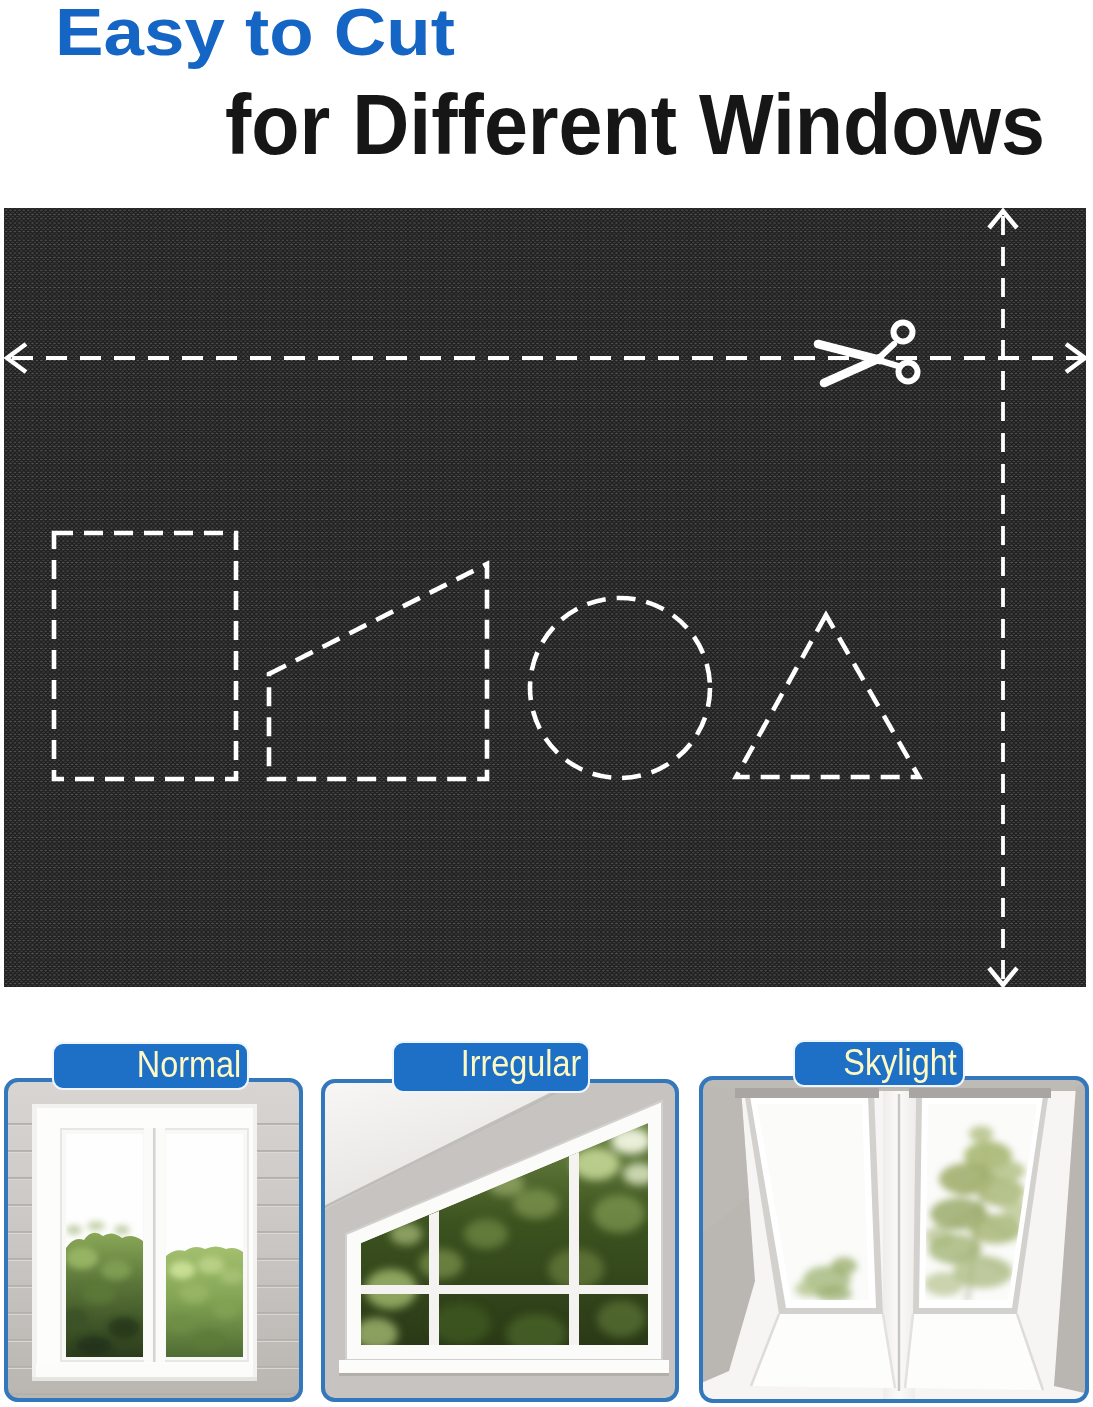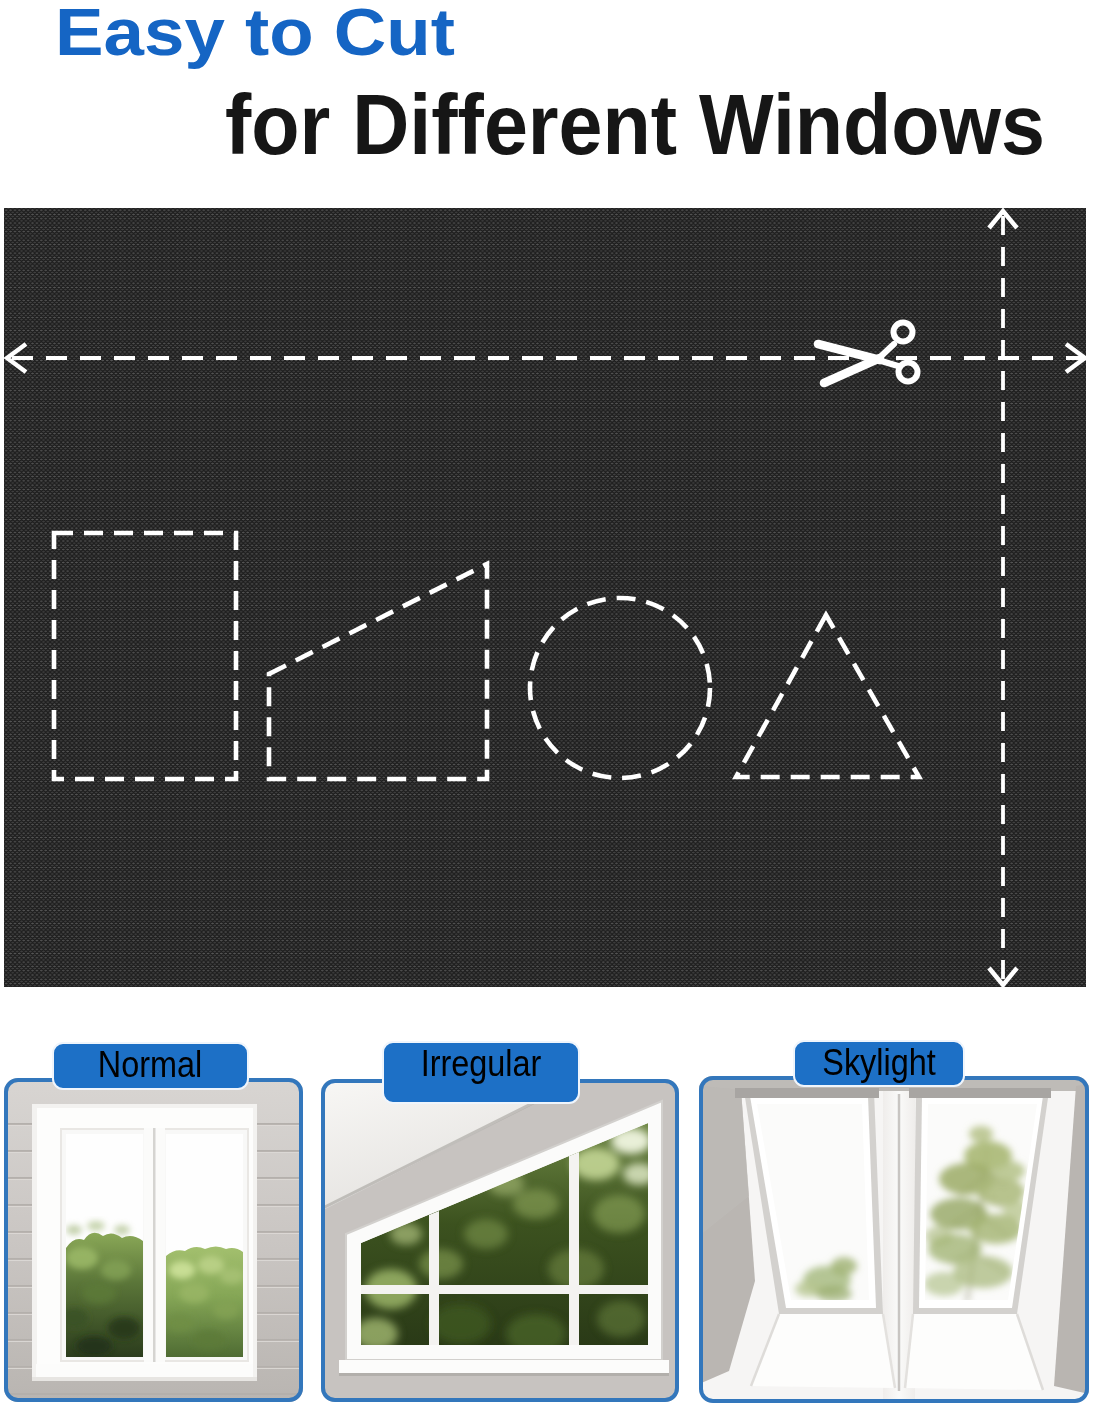--- a/index.html
+++ b/index.html
@@ -9,24 +9,24 @@
 background-color:#1f1f1f;
 background-image:radial-gradient(ellipse 1.55px 1.05px at 50% 50%,#555555 55%,rgba(85,85,85,0) 100%),radial-gradient(ellipse 1.55px 1.05px at 50% 50%,#424242 55%,rgba(66,66,66,0) 100%);
 background-size:4.4px 4.3px;background-position:0 0,2.2px 2.15px;}
 .panel svg{position:absolute;left:0;top:0}
 .photo{position:absolute;border-radius:14px;overflow:hidden}
 .photo svg{display:block}
 #p1{left:4px;top:1078px;width:299px;height:324px}
 #p2{left:321px;top:1079px;width:358px;height:323px}
 #p3{left:699px;top:1076px;width:390px;height:327px}
 .pborder{position:absolute;border:4px solid #3377bc;border-radius:14px;box-sizing:border-box;z-index:4}
-.lbl{position:absolute;background:#1d70c6;border:2px solid #eff5fc;border-radius:11px;color:#000000;text-align:center;box-sizing:border-box;z-index:5}
+.lbl{position:absolute;background:#1d70c6;border:2px solid #eff5fc;border-radius:11px;color:#fef9c3;text-align:right;box-sizing:border-box;z-index:5}
 .lbl span{font-size:36px;line-height:42px;display:inline-block;transform:scaleX(0.9);transform-origin:center}
 #l1{left:52px;top:1042px;width:197px;height:48px}
-#l2{left:382px;top:1041px;width:198px;height:63px}
+#l2{left:392px;top:1041px;width:198px;height:52px}
 #l3{left:793px;top:1040px;width:172px;height:47px}
 </style>
 </head>
 <body>
 
 <svg class="hsvg" width="1093" height="200" viewBox="0 0 1093 200">
 
 <text x="55" y="54.5" font-size="66" font-weight="bold" fill="#1565c4" textLength="400" lengthAdjust="spacingAndGlyphs">Easy to Cut</text>
 
 <text x="225" y="153.5" font-size="85" font-weight="bold" fill="#161616" textLength="820" lengthAdjust="spacingAndGlyphs">for Different Windows</text>

